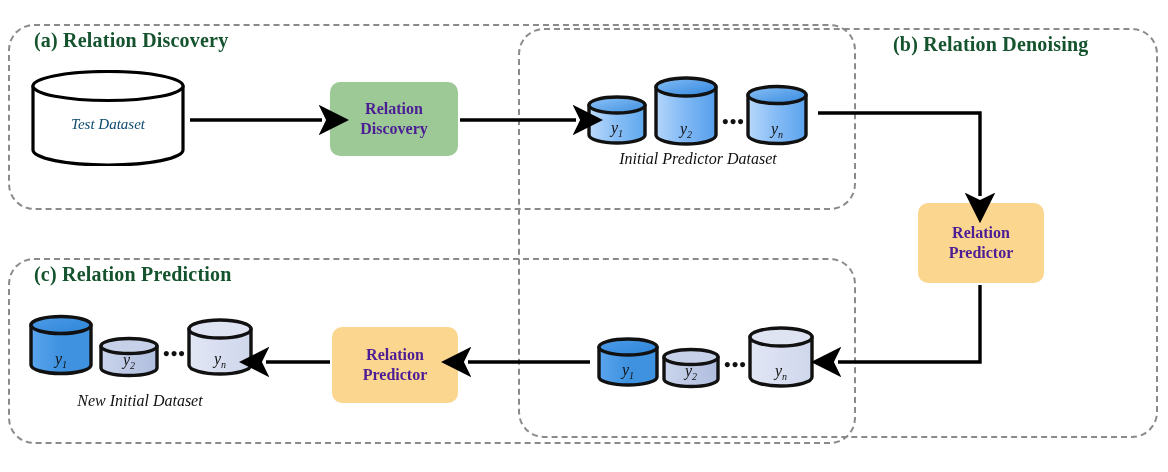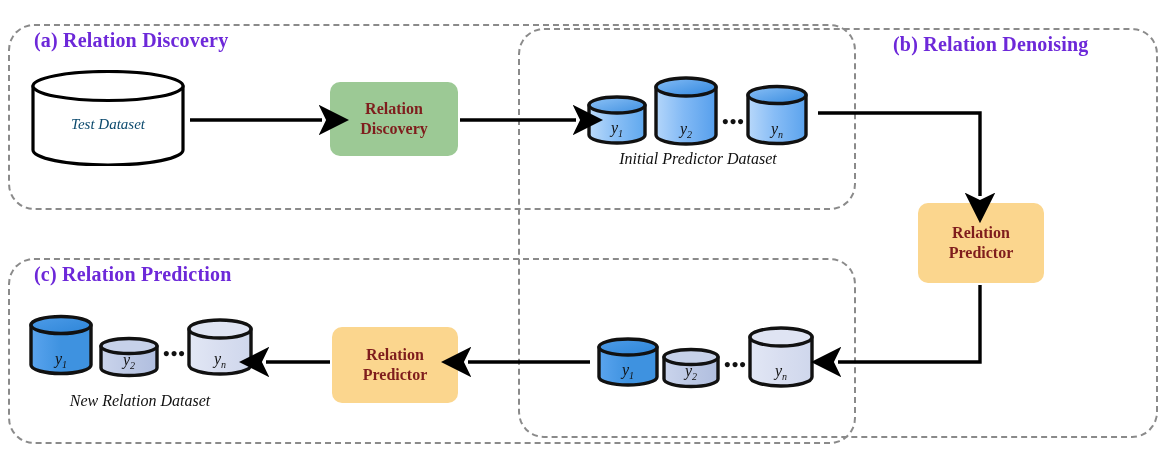--- a/index.html
+++ b/index.html
@@ -23,21 +23,21 @@
     background: transparent;
   }
   #panel-a { left: 8px;   top: 24px;  width: 848px; height: 186px; }
   #panel-b { left: 518px; top: 28px;  width: 640px; height: 410px; }
   #panel-c { left: 8px;   top: 258px; width: 848px; height: 186px; }
 
   .panel-title {
     position: absolute;
     font-weight: bold;
     font-size: 20px;
-    color: #6d28d9;
+    color: #14532d;
     letter-spacing: 0.2px;
     white-space: nowrap;
   }
   #title-a { left: 34px;  top: 29px; }
   #title-c { left: 34px;  top: 263px; }
   #title-b { left: 893px; top: 33px; }
 
   
   .cyl-white {
     position: absolute;
@@ -98,21 +98,21 @@
   
   .procbox {
     position: absolute;
     border-radius: 10px;
     display: flex;
     flex-direction: column;
     align-items: center;
     justify-content: center;
     font-weight: bold;
     font-size: 16px;
-    color: #7f1d1d;
+    color: #4c1d95;
     line-height: 1.22;
     box-sizing: border-box;
   }
   .procbox span { display: block; }
 
   
   .conn { position: absolute; left: 0; top: 0; width: 1168px; height: 472px; pointer-events: none; }
 </style>
 </head>
 <body>
@@ -302,21 +302,21 @@
             <stop offset="50%" stop-color="#D8DEF0"></stop>
             <stop offset="100%" stop-color="#CFD7EC"></stop>
         </linearGradient>
       </defs>
       <path d="M3,11 L3,47 A31,9 0 0 0 65,47 L65,11 Z" fill="url(#gn3)" stroke="#111" stroke-width="3.4" stroke-linejoin="round"></path>
       <ellipse cx="34" cy="11" rx="31" ry="9" fill="#DFE4F3" stroke="#111" stroke-width="3.4"></ellipse>
     </svg>
     <div class="ylab"><span>y</span><sub>n</sub></div>
   </div>
 
-  <div class="caption" style="left:20px; top:392px; width:240px;">New Relation Dataset</div>
+  <div class="caption" style="left:20px; top:392px; width:240px;">New Initial Dataset</div>
 
   <div class="procbox" id="box-predictor-c" style="left:332px; top:327px; width:126px; height:76px; background:#FBD68E;">
     <span>Relation</span>
     <span>Predictor</span>
   </div>
 
   <svg class="conn" viewBox="0 0 1168 472">
     <defs>
       <marker id="arrowR" markerWidth="9" markerHeight="9" refX="1" refY="4.5" orient="auto" markerUnits="strokeWidth">
         <path d="M0,0 L9,4.5 L0,9 L2.2,4.5 Z" fill="#000"></path>

